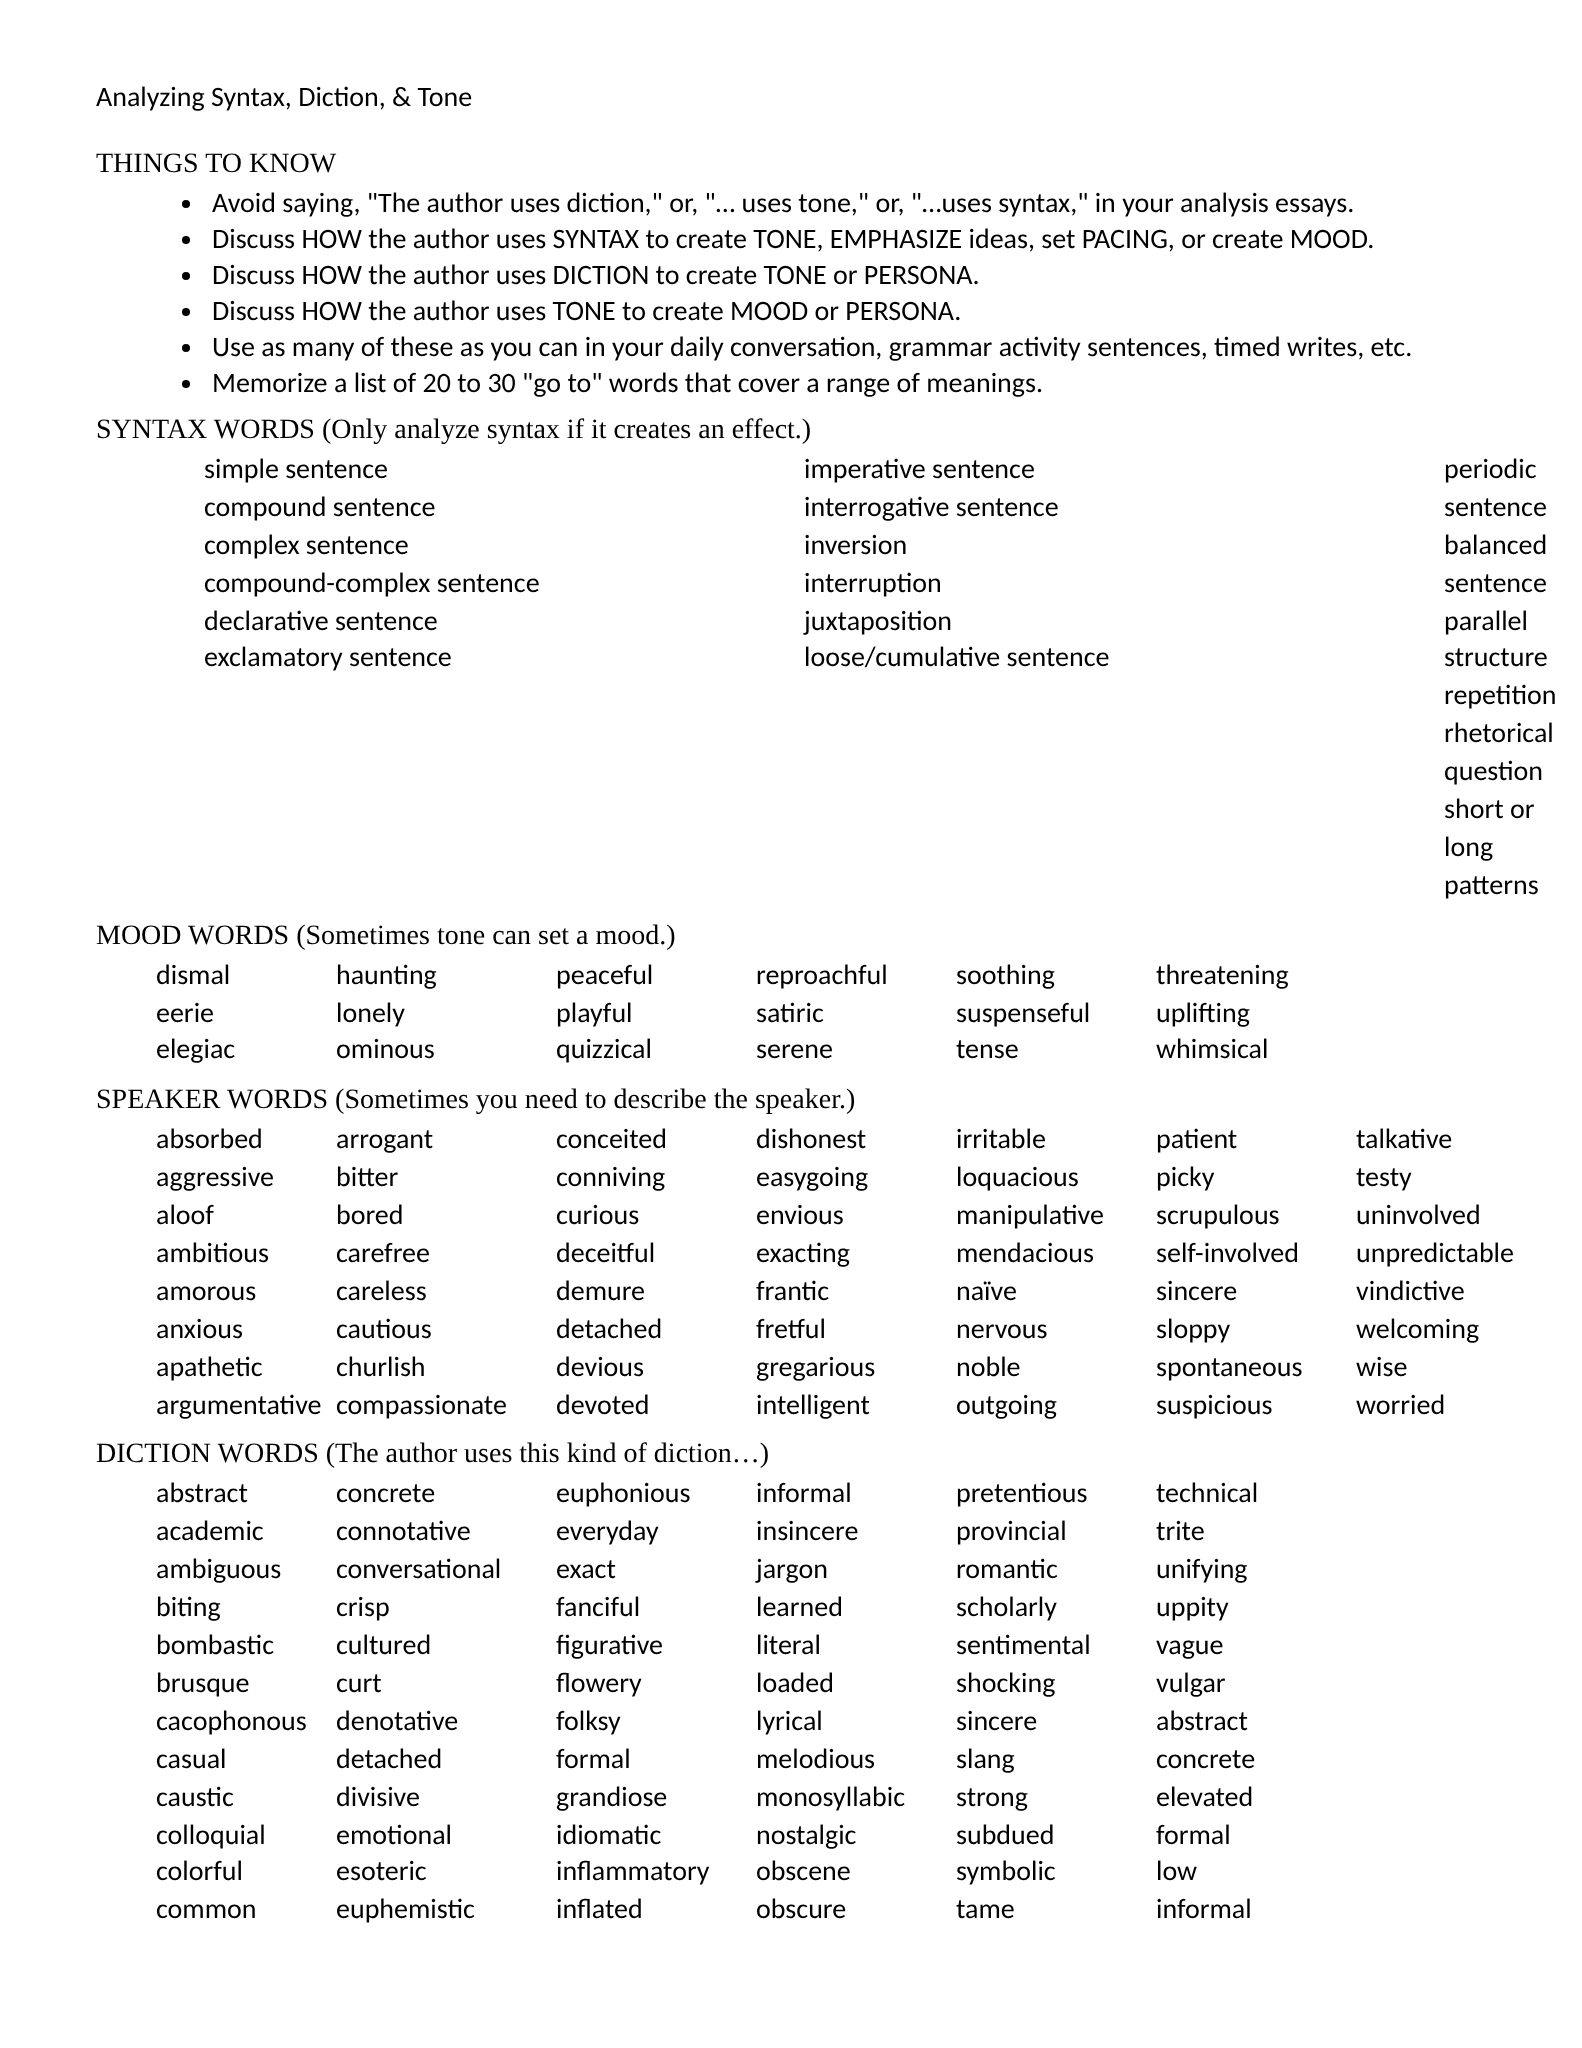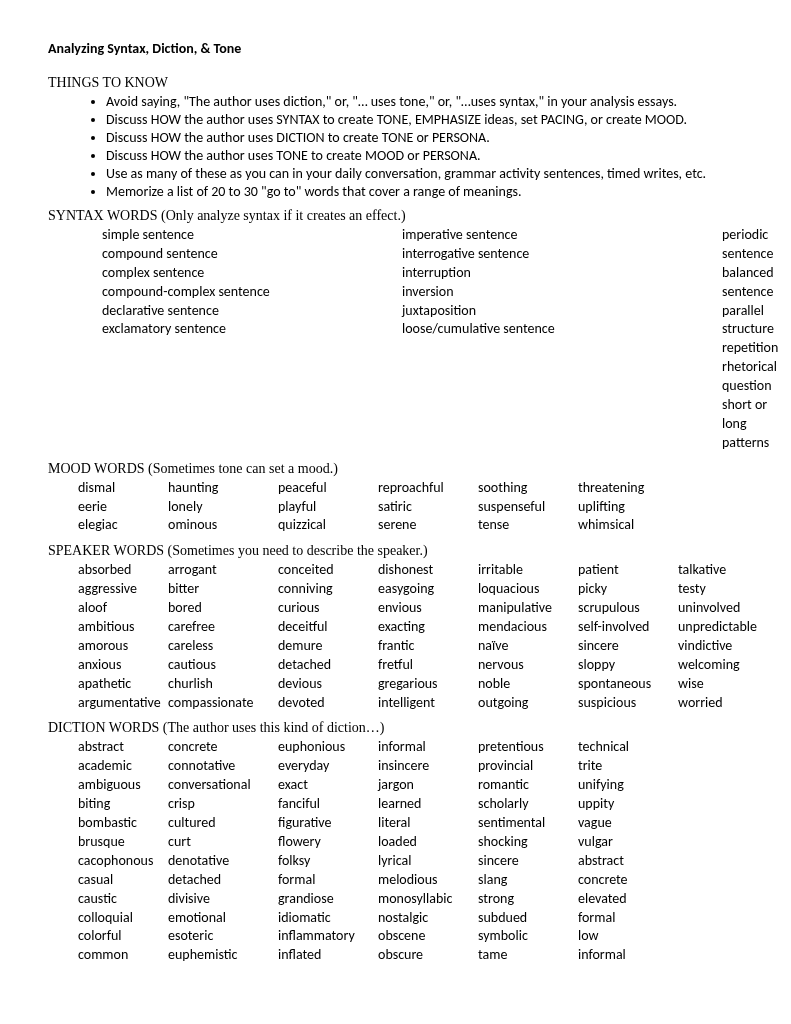--- a/index.html
+++ b/index.html
@@ -6,21 +6,21 @@
     font-family: Calibri, Arial, sans-serif;
     font-size: 14px;
     color: #000;
     background: #fff;
     margin: 0;
     padding: 40px 48px;
     width: 791px;
     box-sizing: border-box;
   }
   .title {
-    font-weight: bold;
+    font-weight: normal;
     margin-bottom: 18px;
   }
   .section-header {
     margin-top: 8px;
     margin-bottom: 2px;
     font-family: Liberation Serif, serif;
   }
   ul.bullets {
     margin: 2px 0 0 0;
     padding-left: 58px;
@@ -71,22 +71,22 @@
       <div>simple sentence</div>
       <div>compound sentence</div>
       <div>complex sentence</div>
       <div>compound-complex sentence</div>
       <div>declarative sentence</div>
       <div>exclamatory sentence</div>
     </div>
     <div class="col">
       <div>imperative sentence</div>
       <div>interrogative sentence</div>
+      <div>inversion</div>
       <div>interruption</div>
-      <div>inversion</div>
       <div>juxtaposition</div>
       <div>loose/cumulative sentence</div>
     </div>
     <div class="col">
       <div>periodic sentence</div>
       <div>balanced sentence</div>
       <div>parallel structure</div>
       <div>repetition</div>
       <div>rhetorical question</div>
       <div>short or long patterns</div>

